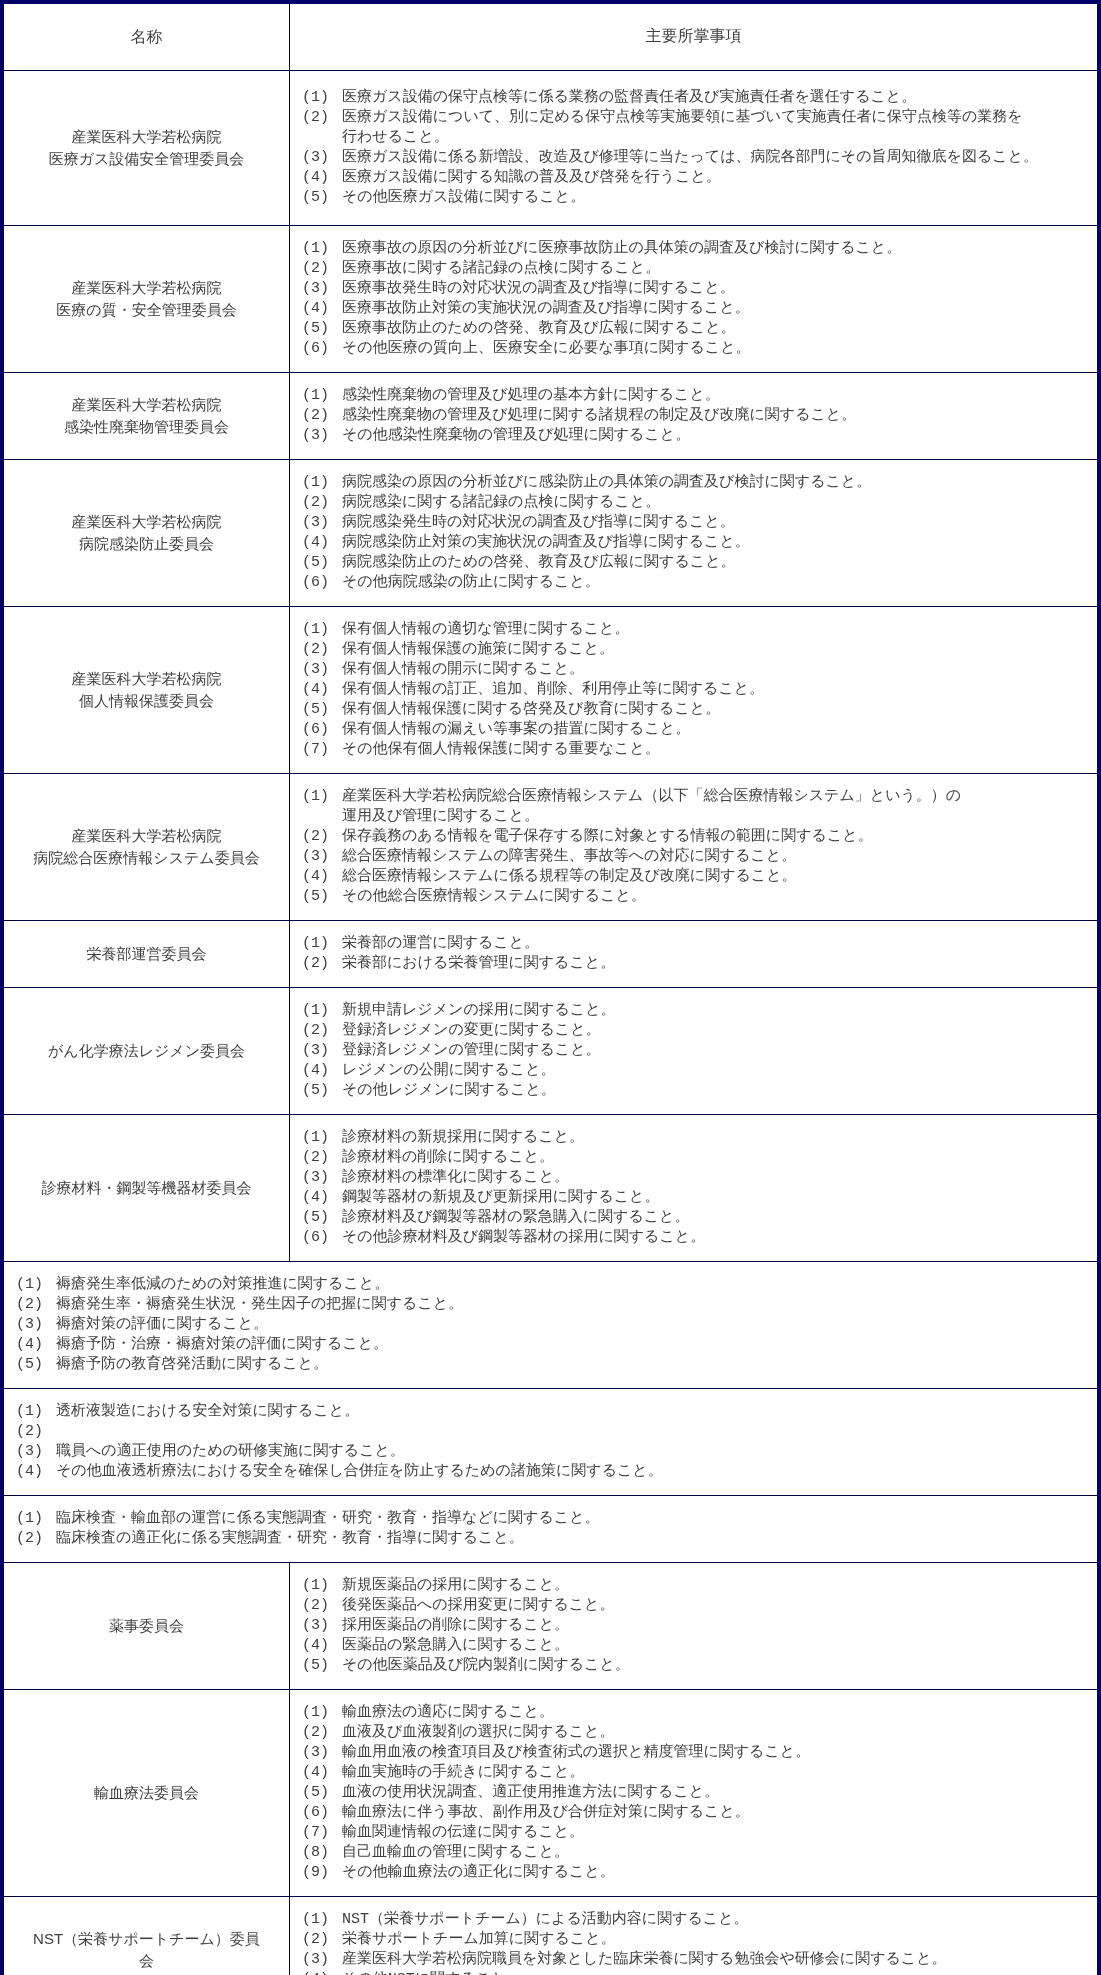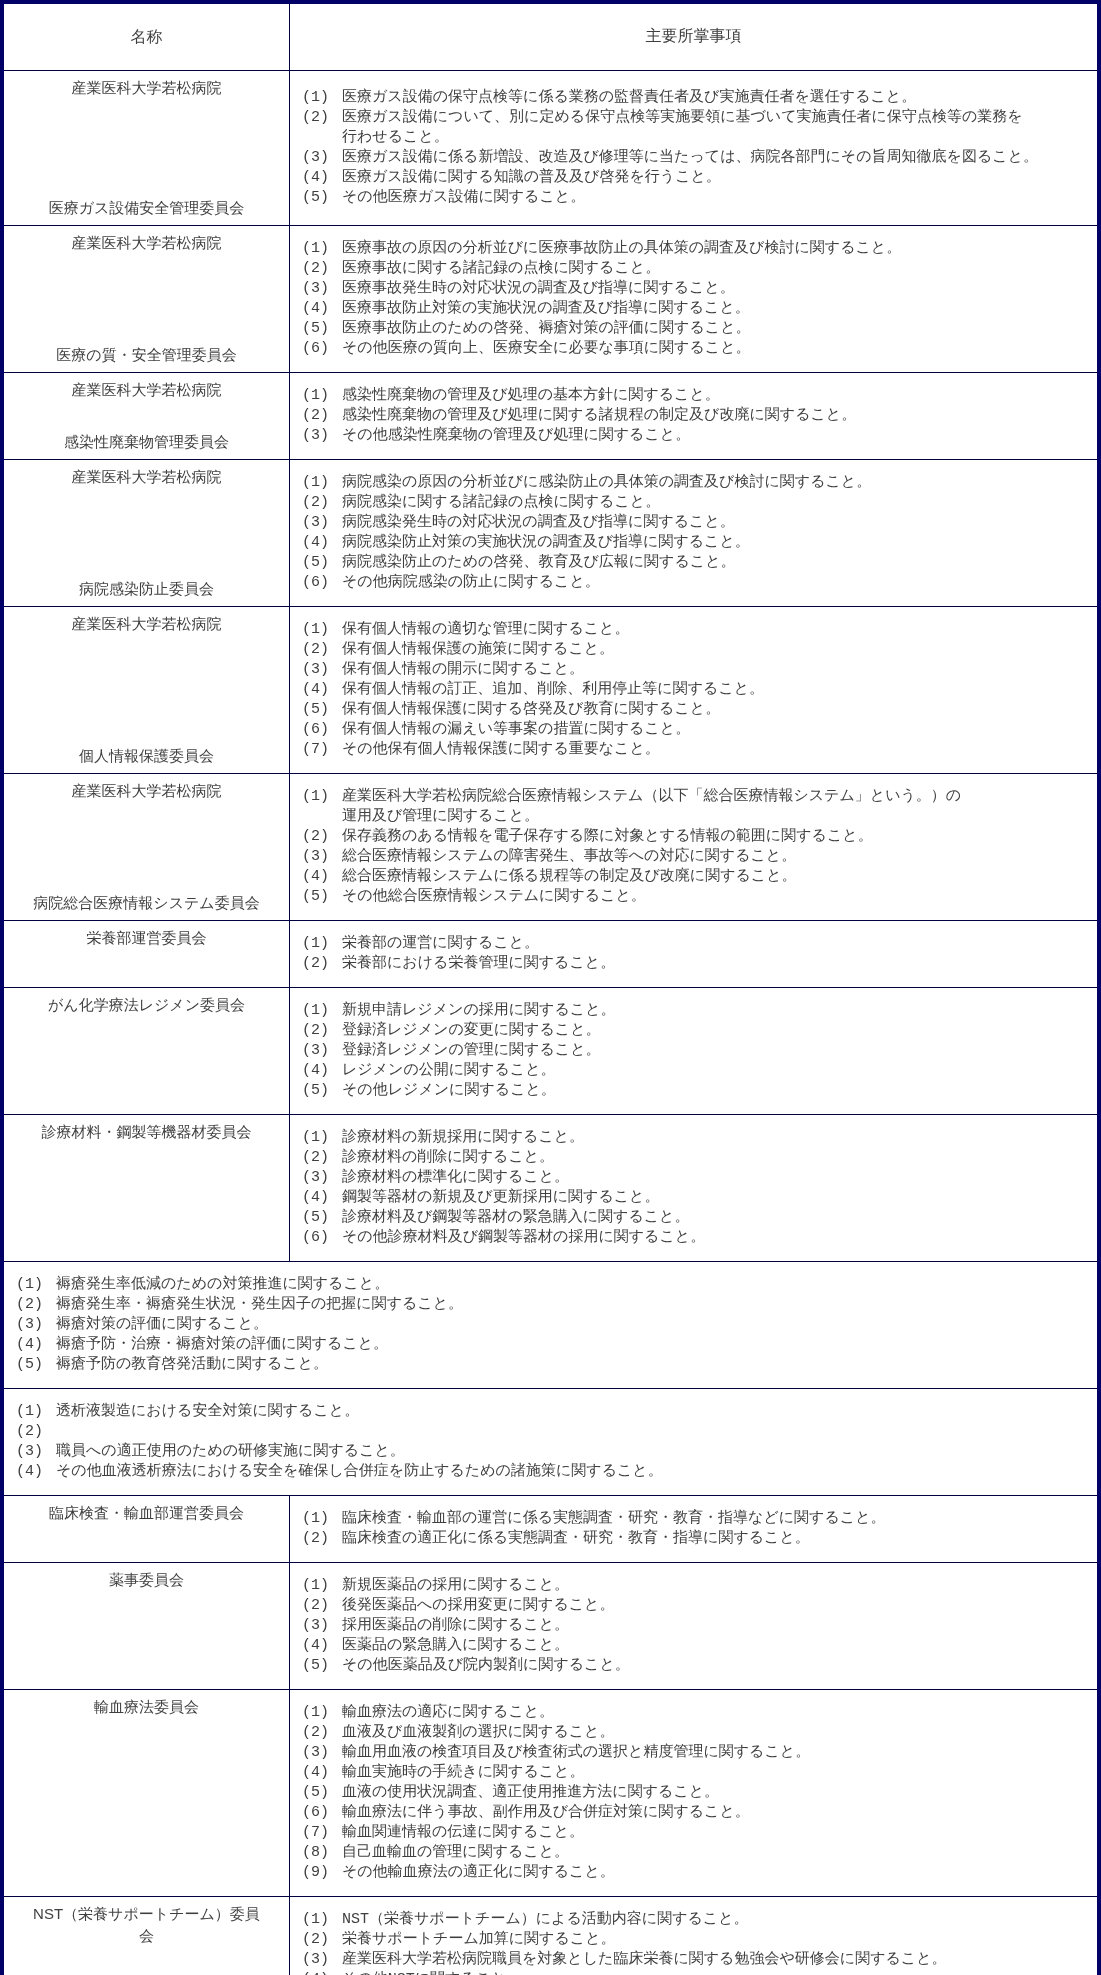--- a/index.html
+++ b/index.html
@@ -31,21 +31,21 @@
   .row + .row {
     border-top: 1px solid #000040;
   }
   .name-cell {
     box-sizing: border-box;
     width: 286px;
     flex-shrink: 0;
     border-right: 1px solid #000040;
     display: flex;
     flex-direction: column;
-    justify-content: space-between;
+    justify-content: center;
     align-items: center;
     text-align: center;
     padding: 6px 24px;
     font-size: 15px;
     line-height: 22px;
   }
   .duties-cell {
     flex: 1;
     box-sizing: border-box;
     display: flex;
@@ -138,21 +138,21 @@
           <div class="item">
             <span class="num">(3)</span>
             <span class="text">医療事故発生時の対応状況の調査及び指導に関すること。</span>
           </div>
           <div class="item">
             <span class="num">(4)</span>
             <span class="text">医療事故防止対策の実施状況の調査及び指導に関すること。</span>
           </div>
           <div class="item">
             <span class="num">(5)</span>
-            <span class="text">医療事故防止のための啓発、褥瘡対策の評価に関すること。</span>
+            <span class="text">医療事故防止のための啓発、教育及び広報に関すること。</span>
           </div>
           <div class="item">
             <span class="num">(6)</span>
             <span class="text">その他医療の質向上、医療安全に必要な事項に関すること。</span>
           </div>
         </div>
       </div>
       <div class="row">
         <div class="name-cell">
           <div>産業医科大学若松病院</div>
@@ -380,23 +380,20 @@
             <span class="num">(3)</span>
             <span class="text">職員への適正使用のための研修実施に関すること。</span>
           </div>
           <div class="item">
             <span class="num">(4)</span>
             <span class="text">その他血液透析療法における安全を確保し合併症を防止するための諸施策に関すること。</span>
           </div>
         </div>
       </div>
       <div class="row">
-        <div class="name-cell">
-          <div>臨床検査・輸血部運営委員会</div>
-        </div>
         <div class="duties-cell">
           <div class="item">
             <span class="num">(1)</span>
             <span class="text">臨床検査・輸血部の運営に係る実態調査・研究・教育・指導などに関すること。</span>
           </div>
           <div class="item">
             <span class="num">(2)</span>
             <span class="text">臨床検査の適正化に係る実態調査・研究・教育・指導に関すること。</span>
           </div>
         </div>

